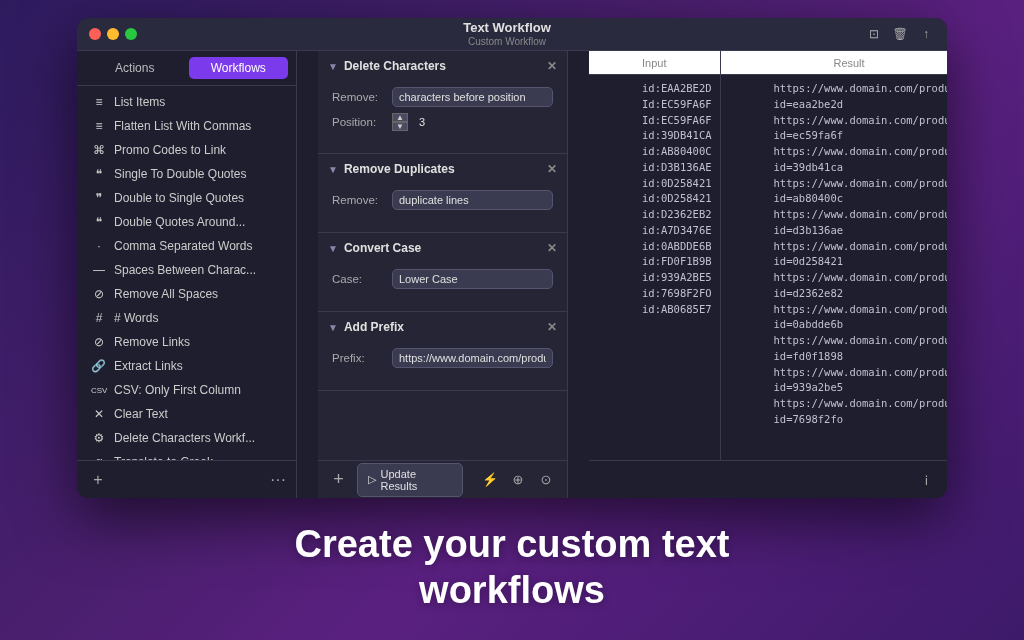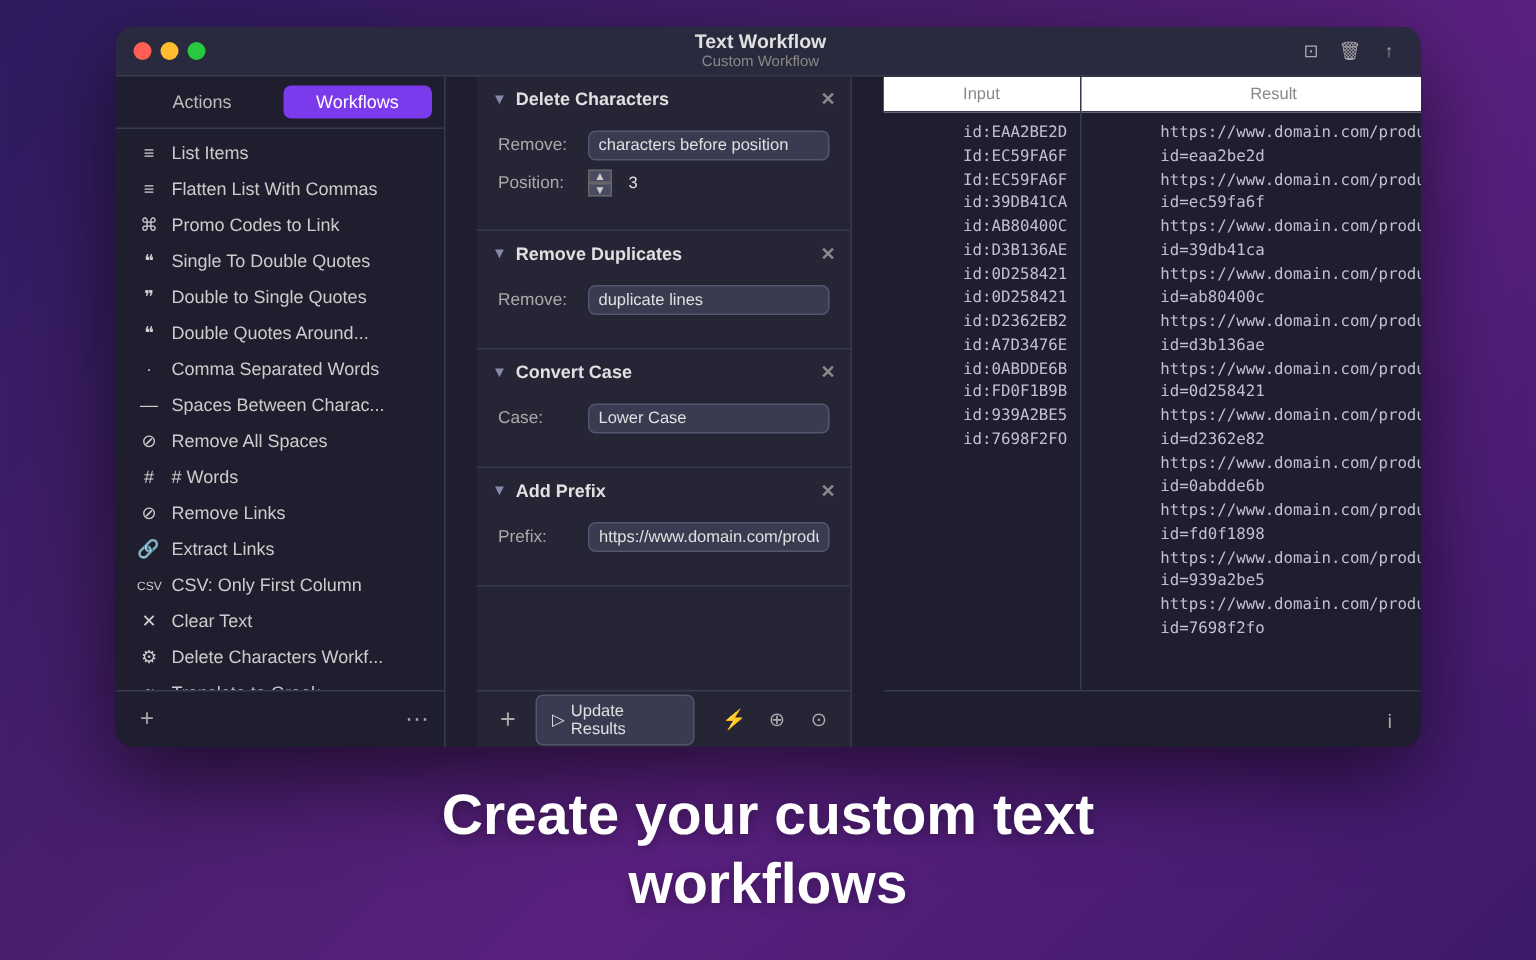--- a/index.html
+++ b/index.html
@@ -523,20 +523,21 @@
             <div>id:AB80400C</div>
             <div>id:D3B136AE</div>
             <div>id:0D258421</div>
             <div>id:0D258421</div>
             <div>id:D2362EB2</div>
             <div>id:A7D3476E</div>
             <div>id:0ABDDE6B</div>
             <div>id:FD0F1B9B</div>
             <div>id:939A2BE5</div>
             <div>id:7698F2FO</div>
+            <div>id:AB0685E7</div>
           </div>
         </div>
 
         <div class="io-section">
           <div class="io-header">Result</div>
           <div class="io-content">
             <div>https://www.domain.com/product?id=eaa2be2d</div>
             <div>https://www.domain.com/product?id=ec59fa6f</div>
             <div>https://www.domain.com/product?id=39db41ca</div>
             <div>https://www.domain.com/product?id=ab80400c</div>

